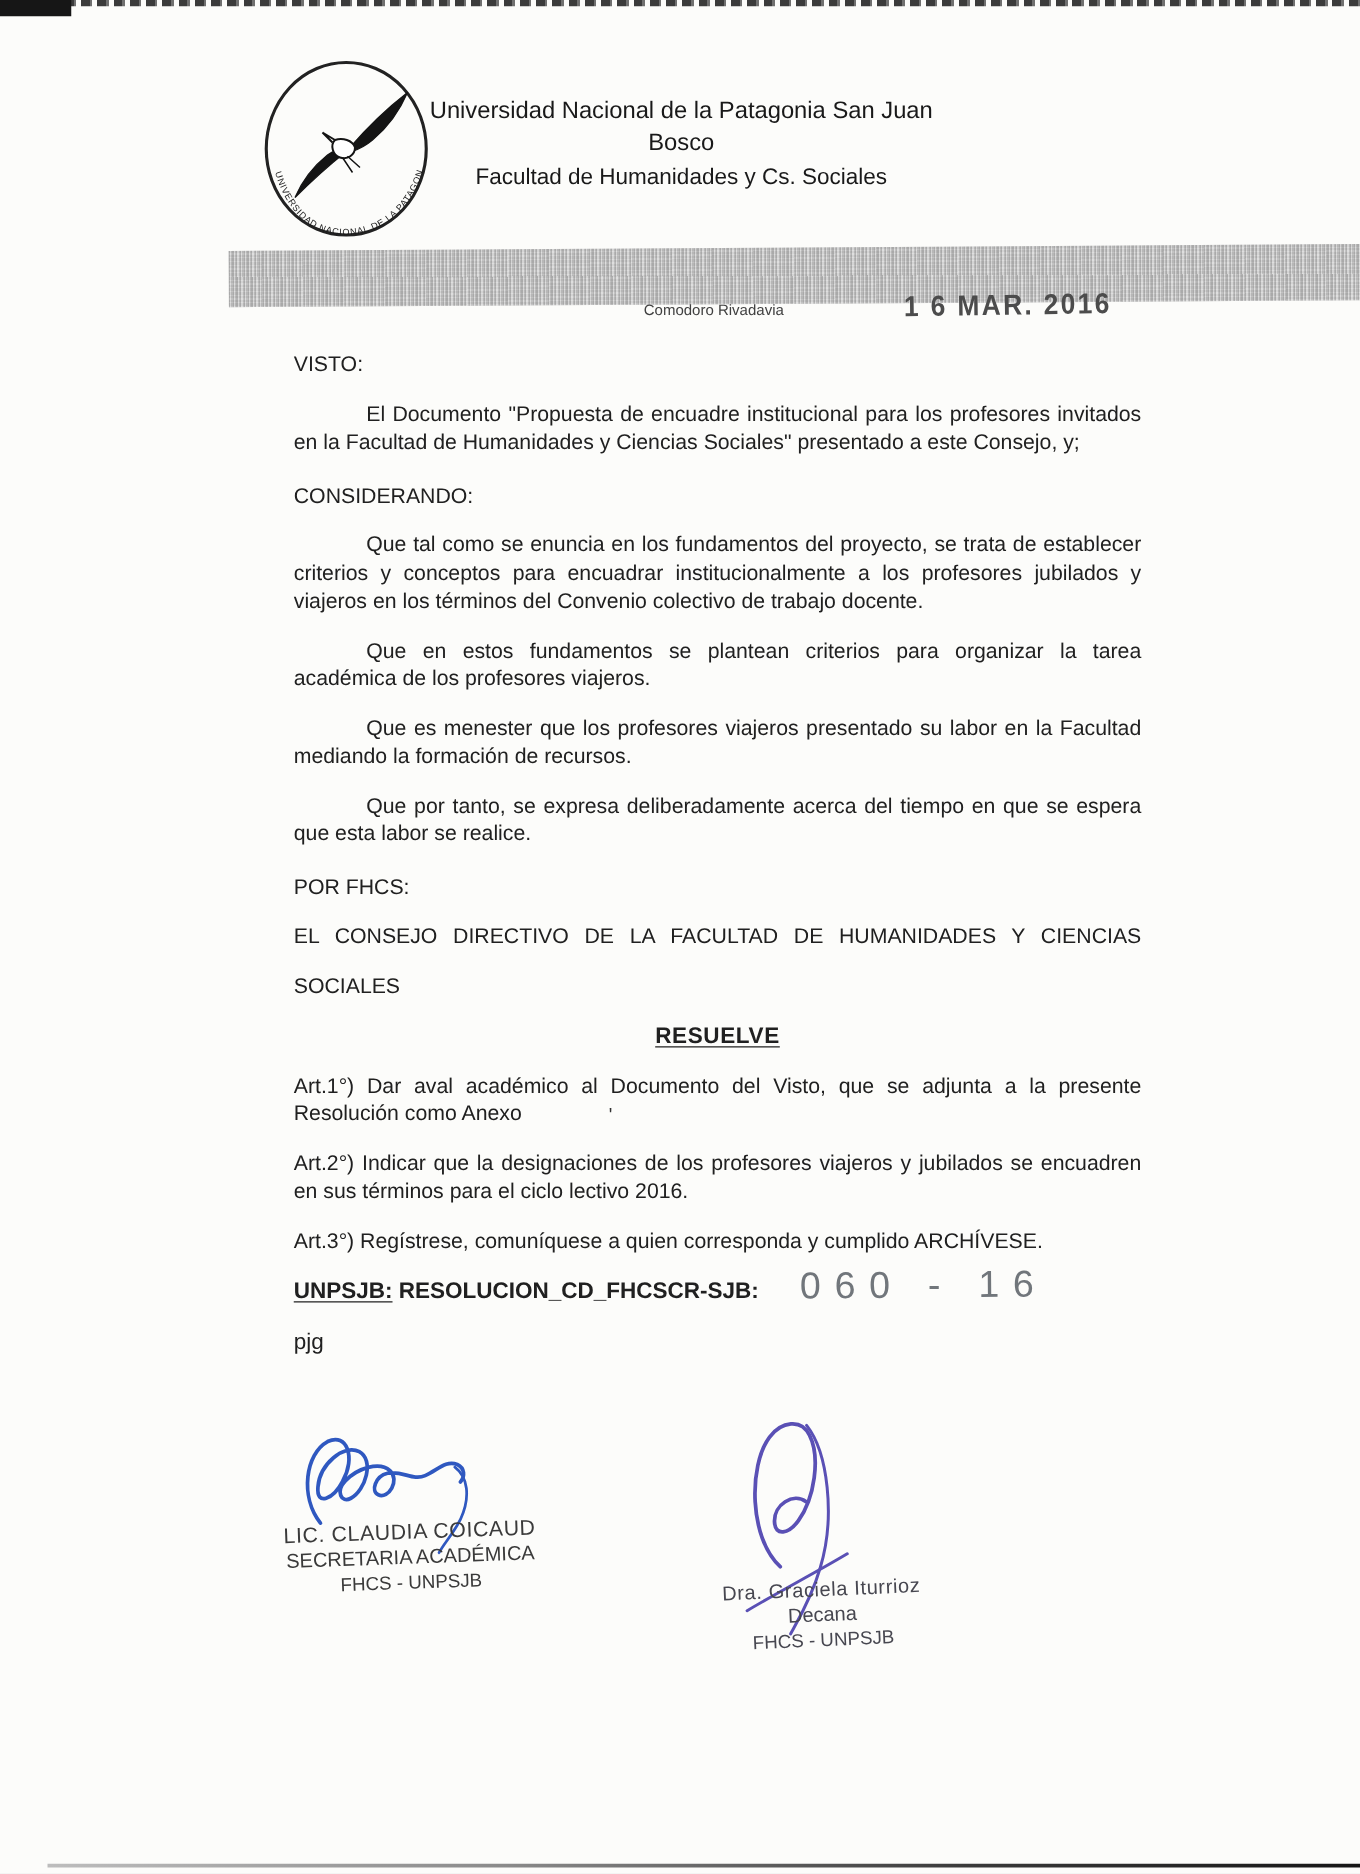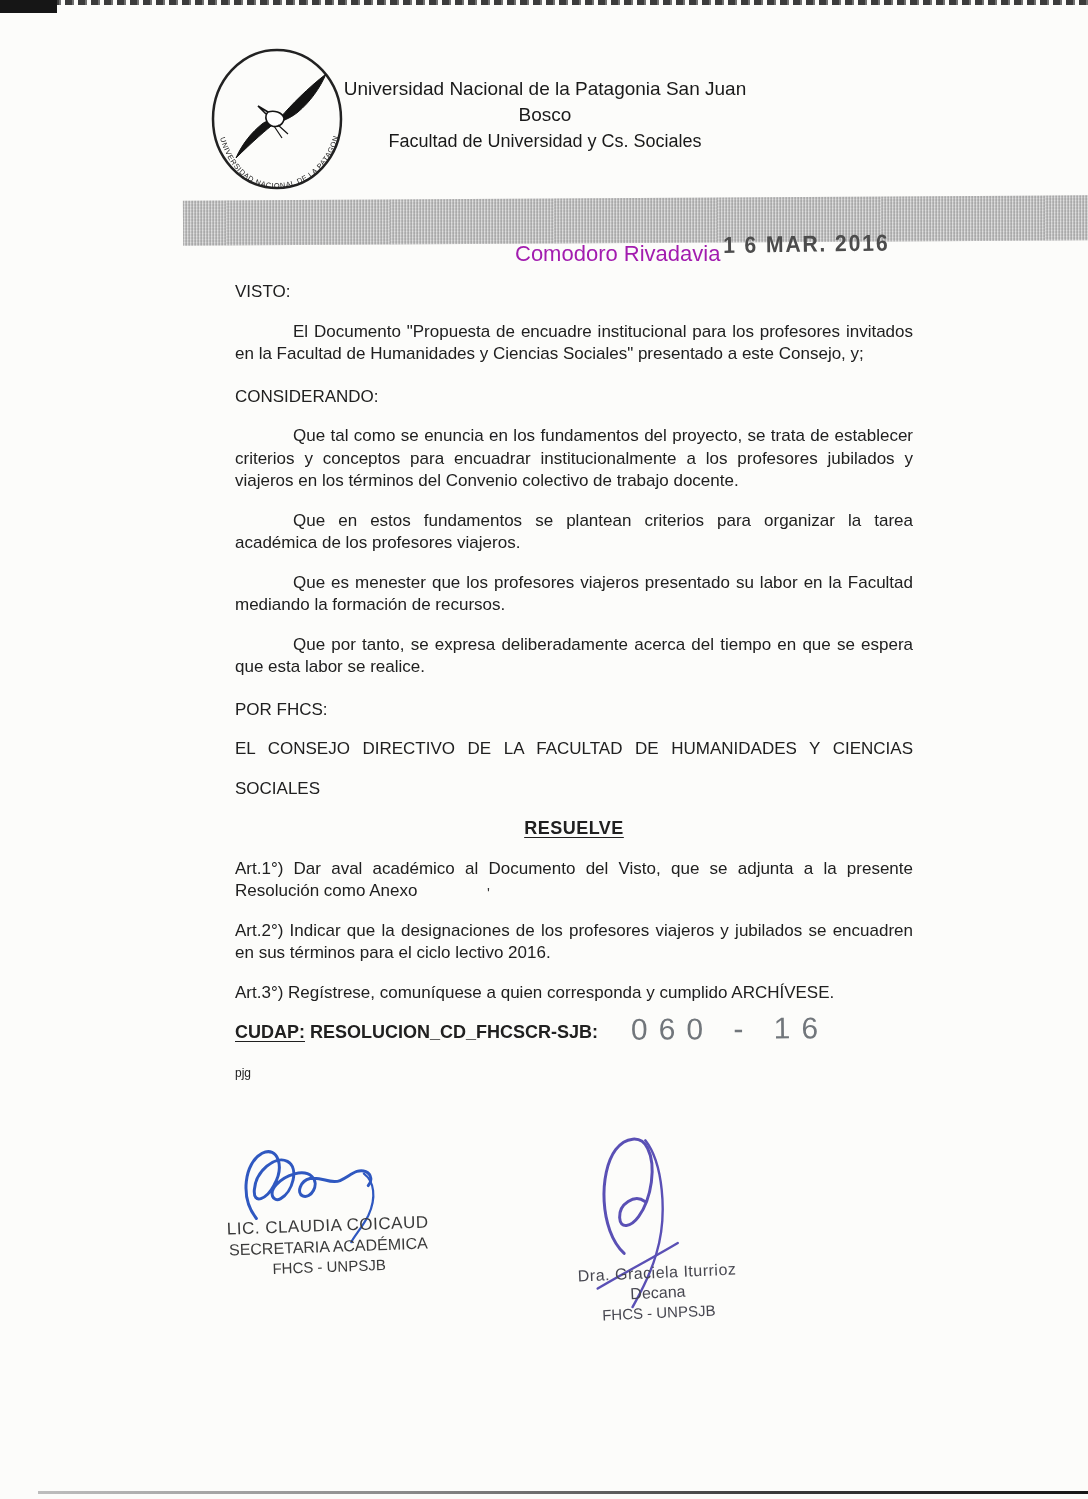--- a/index.html
+++ b/index.html
@@ -29,21 +29,21 @@
   }
   
   .logo{position:absolute;left:204px;top:46px;width:150px;height:154px;}
   .header-text{
     position:absolute;left:335px;top:76px;width:420px;text-align:center;
     color:#191919;line-height:26px;
   }
   .header-text .l1{font-size:19px;}
   .header-text .l2,.header-text .l3{font-size:18px;}
   
-  .city{position:absolute;left:515px;top:241px;font-size:22px;color:#a21caf;}
+  .city{position:absolute;left:515px;top:241px;font-size:12px;color:#404040;}
   .date-stamp{
     position:absolute;left:723px;top:232px;
     font-size:23px;font-weight:700;letter-spacing:2px;color:#4c4c4c;
     transform:scaleX(.92) rotate(-.8deg);transform-origin:left top;white-space:pre;
   }
   
   .body-block{
     position:absolute;left:218px;top:264px;width:712px;
     font-size:17px;line-height:22.5px;text-align:justify;color:#202020;
   }
@@ -60,21 +60,21 @@
   .articles{margin-top:18px !important;}
   .article{position:relative;}
   .stray-mark{position:absolute;left:252px;top:24px;font-size:15px;color:#333;}
   .cudap-row{margin-top:16px !important;font-weight:700;font-size:18px;white-space:nowrap;text-align:left;}
   .cudap-label{text-decoration:underline;text-underline-offset:3px;}
   .res-number{
     display:inline-block;margin-left:28px;vertical-align:middle;
     font-size:30px;font-weight:400;letter-spacing:11px;color:#71767b;
     transform:translateY(-4px) rotate(-.5deg);white-space:pre;
   }
-  .initials{font-size:12px;text-align:left;}
+  .initials{font-size:18px;text-align:left;}
   
   .sig{position:absolute;text-align:center;}
   .sig-left{left:212px;top:1138px;width:230px;transform:rotate(-2deg);color:#3a3a3a;}
   .sig-right{left:535px;top:1130px;width:240px;transform:rotate(-2.5deg);color:#474750;}
   .sig svg{display:block;margin:0 auto;}
   .sig-left .sig-text{margin-top:-34px;}
   .sig-right .sig-text{margin-top:-52px;}
   .sig .name{font-size:17px;letter-spacing:.5px;}
   .sig-right .name{font-size:16px;}
   .sig .role{font-size:16px;margin-top:2px;}
@@ -100,21 +100,21 @@
       <path d="M70 80 L78 92 M74 79 L84 88" fill="none" stroke-width="1.2"></path>
     </g>
     <path id="logo-ring-path" d="M16 92 C26 126 48 144 76 142 C104 140 126 120 134 92" fill="none"></path>
     <text font-size="7.3" letter-spacing="0.6" fill="#1a1a1a" font-family="Liberation Sans, sans-serif">
       <textPath href="#logo-ring-path">UNIVERSIDAD NACIONAL DE LA PATAGONIA SAN JUAN BOSCO</textPath>
     </text>
   </svg>
 
   <div class="header-text">
     <div class="l1">Universidad Nacional de la Patagonia San Juan Bosco</div>
-    <div class="l2">Facultad de Universidad y Cs. Sociales</div>
+    <div class="l2">Facultad de Humanidades y Cs. Sociales</div>
   </div>
 
   <div class="city">Comodoro Rivadavia</div>
   <div class="date-stamp">1 6 MAR. 2016</div>
 
   <div class="body-block">
     <p>VISTO:</p>
     <p class="indent">El Documento "Propuesta de encuadre institucional para los profesores invitados en la Facultad de Humanidades y Ciencias Sociales" presentado a este Consejo, y;</p>
 
     <p class="mt20">CONSIDERANDO:</p>
@@ -132,21 +132,21 @@
 
     <p class="resuelve"><span>RESUELVE</span></p>
 
     <div class="articles">
       <p class="article"><span>Art.1°) Dar aval académico al Documento del Visto, que se adjunta a la presente Resolución como Anexo</span><span class="stray-mark">'</span></p>
       <p class="article">Art.2°) Indicar que la designaciones de los profesores viajeros y jubilados se encuadren en sus términos para el ciclo lectivo 2016.</p>
       <p class="article">Art.3°) Regístrese, comuníquese  a quien corresponda y cumplido ARCHÍVESE.</p>
     </div>
 
     <p class="cudap-row">
-      <span class="cudap-label">CUDAP:</span>
+      <span class="cudap-label">UNPSJB:</span>
       <span>RESOLUCION_CD_FHCSCR-SJB:</span>
       <span class="res-number">060 - 16</span>
     </p>
     <p class="initials">pjg</p>
   </div>
 
   <div class="sig sig-left">
     <svg width="210" height="112" viewBox="0 0 210 112" fill="none" stroke="#2f58c0" stroke-width="3" stroke-linecap="round">
       <path d="M34 78 C18 56 24 22 42 13 C58 6 64 27 53 45 C45 59 31 65 33 49 C35 31 55 15 67 22 C79 29 71 53 59 59 C51 63 47 53 55 45 C65 35 83 30 91 38 C99 46 89 61 81 57 C75 54 79 42 89 40 C101 38 109 47 119 43 C129 39 136 31 145 35 C151 38 151 45 147 49"></path>
       <path d="M143 37 C153 45 155 61 146 79 C140 90 132 98 128 105" stroke-width="2.2"></path>

